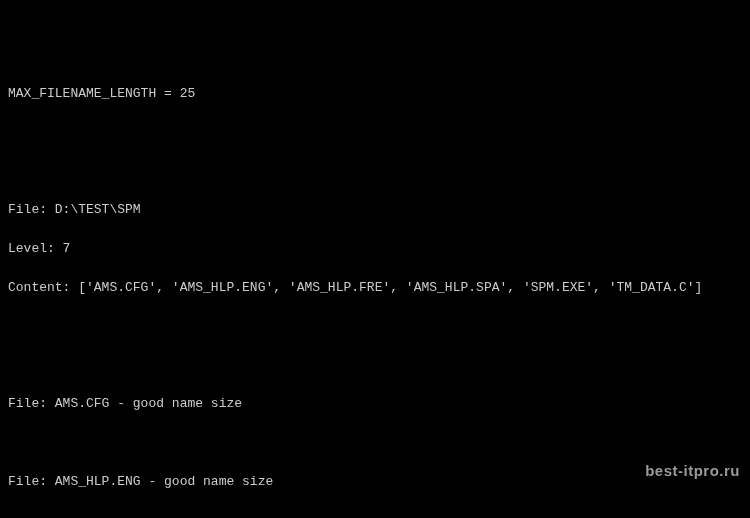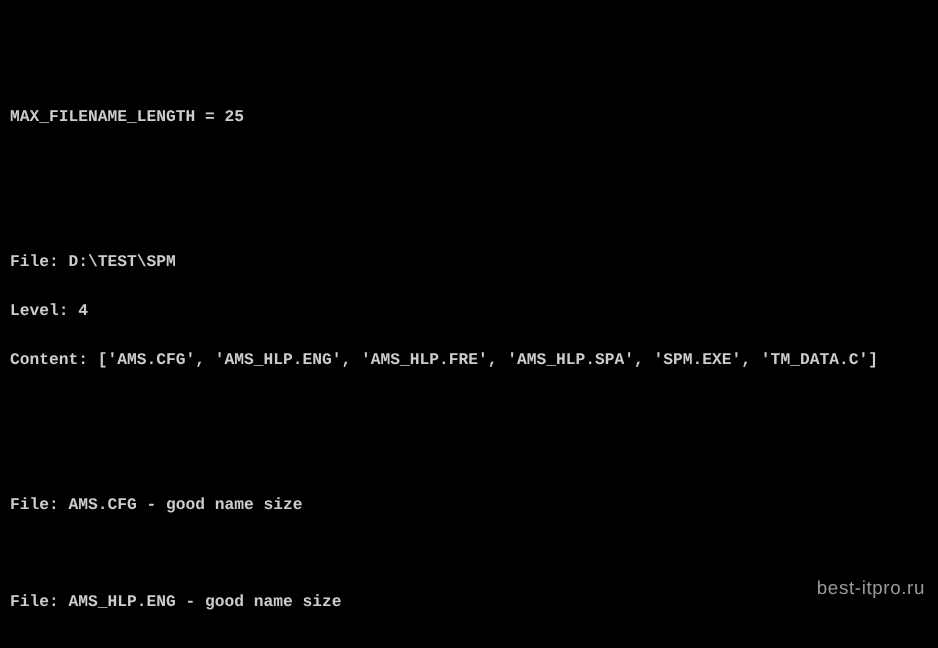--- a/index.html
+++ b/index.html
@@ -1,19 +1,18 @@
 <!DOCTYPE html>
 <html><head>
 <meta charset="utf-8">
 <style>
   * {
     margin: 0;
     padding: 0;
     box-sizing: border-box;
-    font-weight: bold;
   }
   body {
     background: #000000;
     color: #cccccc;
     font-family: 'Consolas', 'Courier New', monospace;
     font-size: 13px;
     line-height: 1.5;
     width: 750px;
     height: 518px;
     padding: 6px 8px;
@@ -27,34 +26,34 @@
   .blank-line {
     height: 19px;
   }
   .watermark {
     position: absolute;
     right: 10px;
     bottom: 36px;
     color: #9a9a9a;
     font-family: Arial, sans-serif;
     font-size: 15px;
-    font-weight: normal;
+    font-weight: bold;
     letter-spacing: 0.5px;
   }
 </style>
 </head>
 <body>
 
 
 
 <div class="terminal-line">MAX_FILENAME_LENGTH = 25</div>
 <div class="blank-line"></div>
 <div class="blank-line"></div>
 <div class="terminal-line">File: D:\TEST\SPM</div>
-<div class="terminal-line">Level: 4</div>
+<div class="terminal-line">Level: 7</div>
 <div class="terminal-line">Content: ['AMS.CFG', 'AMS_HLP.ENG', 'AMS_HLP.FRE', 'AMS_HLP.SPA', 'SPM.EXE', 'TM_DATA.C']</div>
 <div class="blank-line"></div>
 <div class="blank-line"></div>
 <div class="terminal-line">File: AMS.CFG - good name size</div>
 <div class="blank-line"></div>
 <div class="terminal-line">File: AMS_HLP.ENG - good name size</div>
 <div class="blank-line"></div>
 
 
 

